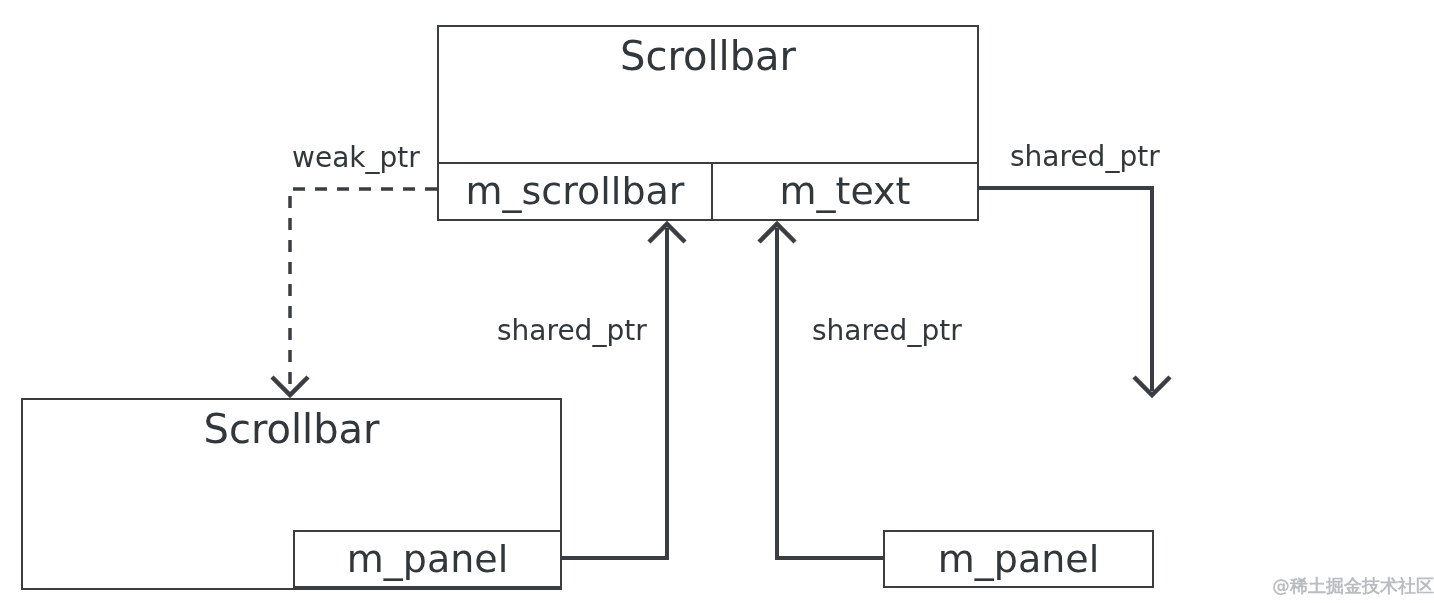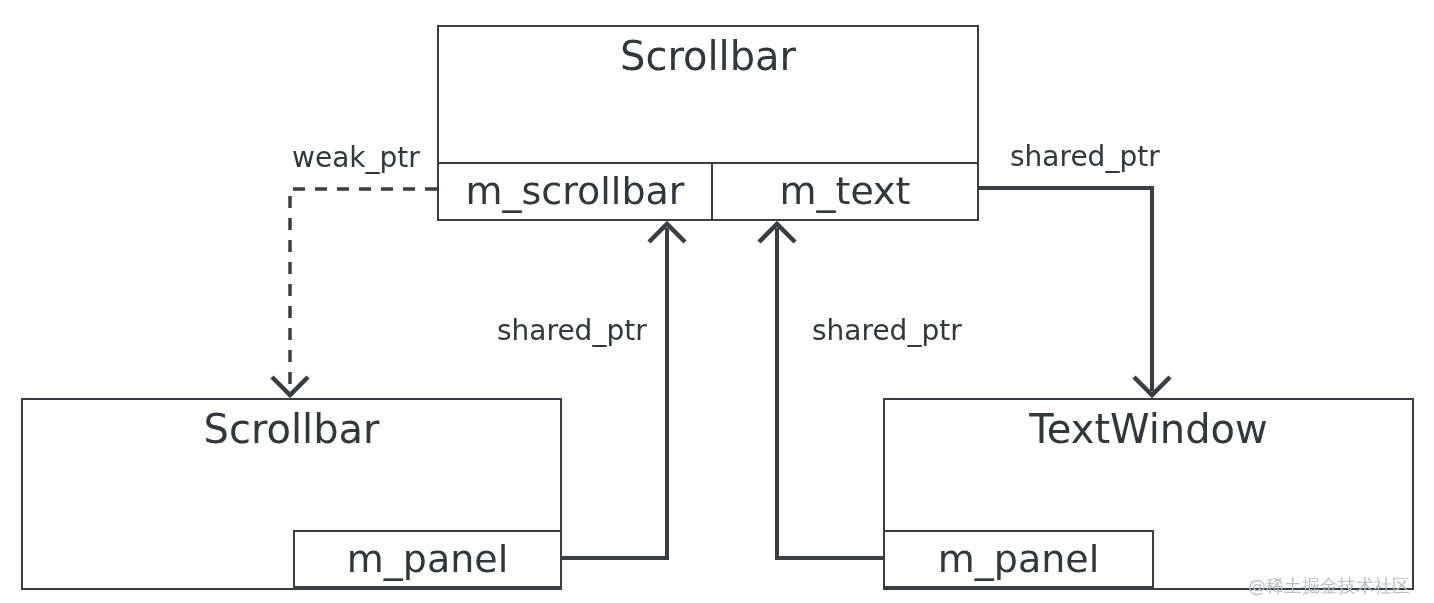--- a/index.html
+++ b/index.html
@@ -46,24 +46,25 @@
   }
   .edge-label{
     position:absolute;
     font-size:28px;
     color:var(--text);
     white-space:nowrap;
     margin-left:16px;
   }
   .watermark{
     position:absolute;
-    right:24px;bottom:5px;
+    right:0;bottom:5px;
     font-size:18px;
     color:var(--watermark);
     white-space:nowrap;
+    font-weight:bold;
   }
 </style>
 </head>
 <body>
 
 <div id="canvas">
 
   <svg id="edge-layer" width="1434" height="603" viewBox="0 0 1434 603">
 
     <g>
@@ -97,23 +98,20 @@
     <span>m_text</span>
   </div>
 
   <div class="node" style="left:21px;top:398px;width:541px;height:192px;">
     <div class="node-title">Scrollbar</div>
   </div>
   <div class="cell" style="left:293px;top:530px;width:269px;height:58px;line-height:54px;">
     <span>m_panel</span>
   </div>
 
-  <div class="node" style="left:883px;top:398px;width:531px;height:192px;">
-    <div class="node-title">TextWindow</div>
-  </div>
   <div class="cell" style="left:883px;top:530px;width:271px;height:58px;line-height:54px;">
     <span>m_panel</span>
   </div>
 
   <div class="edge-label" style="left:276px;top:141px;">weak_ptr</div>
   <div class="edge-label" style="left:994px;top:140px;">shared_ptr</div>
   <div class="edge-label" style="left:481px;top:314px;">shared_ptr</div>
   <div class="edge-label" style="left:796px;top:314px;">shared_ptr</div>
 
   <div class="watermark">@稀土掘金技术社区</div>

